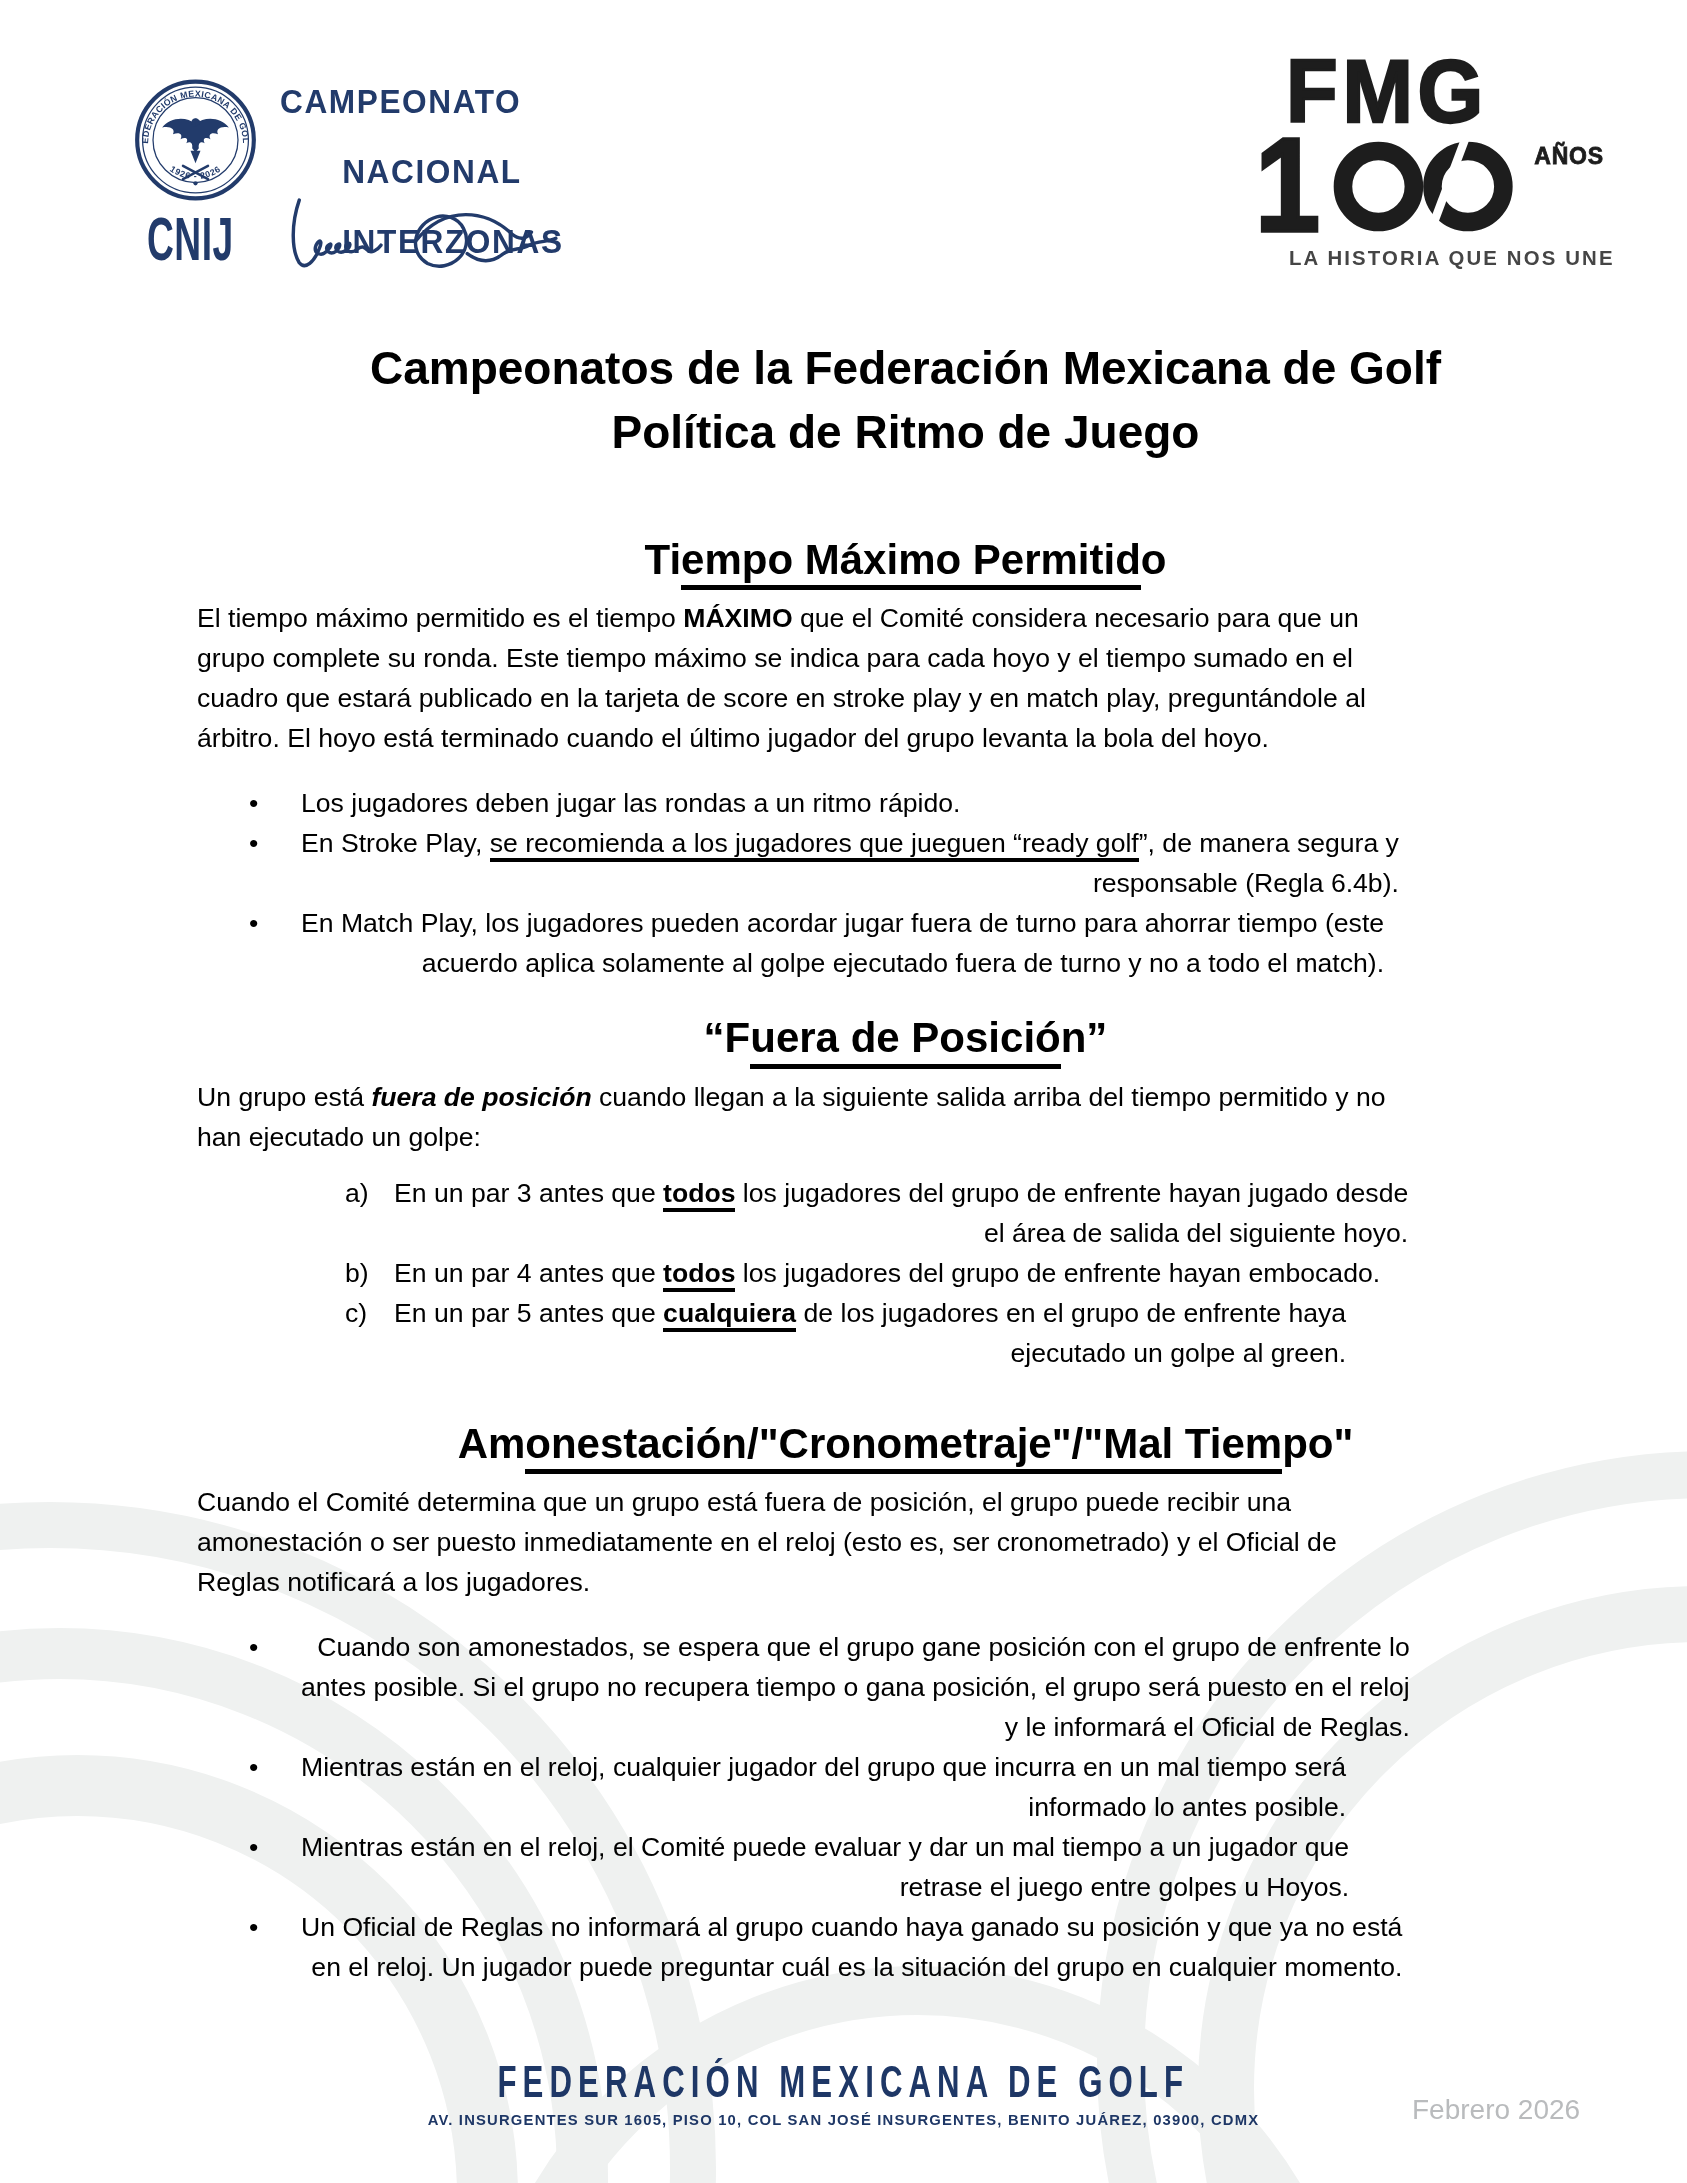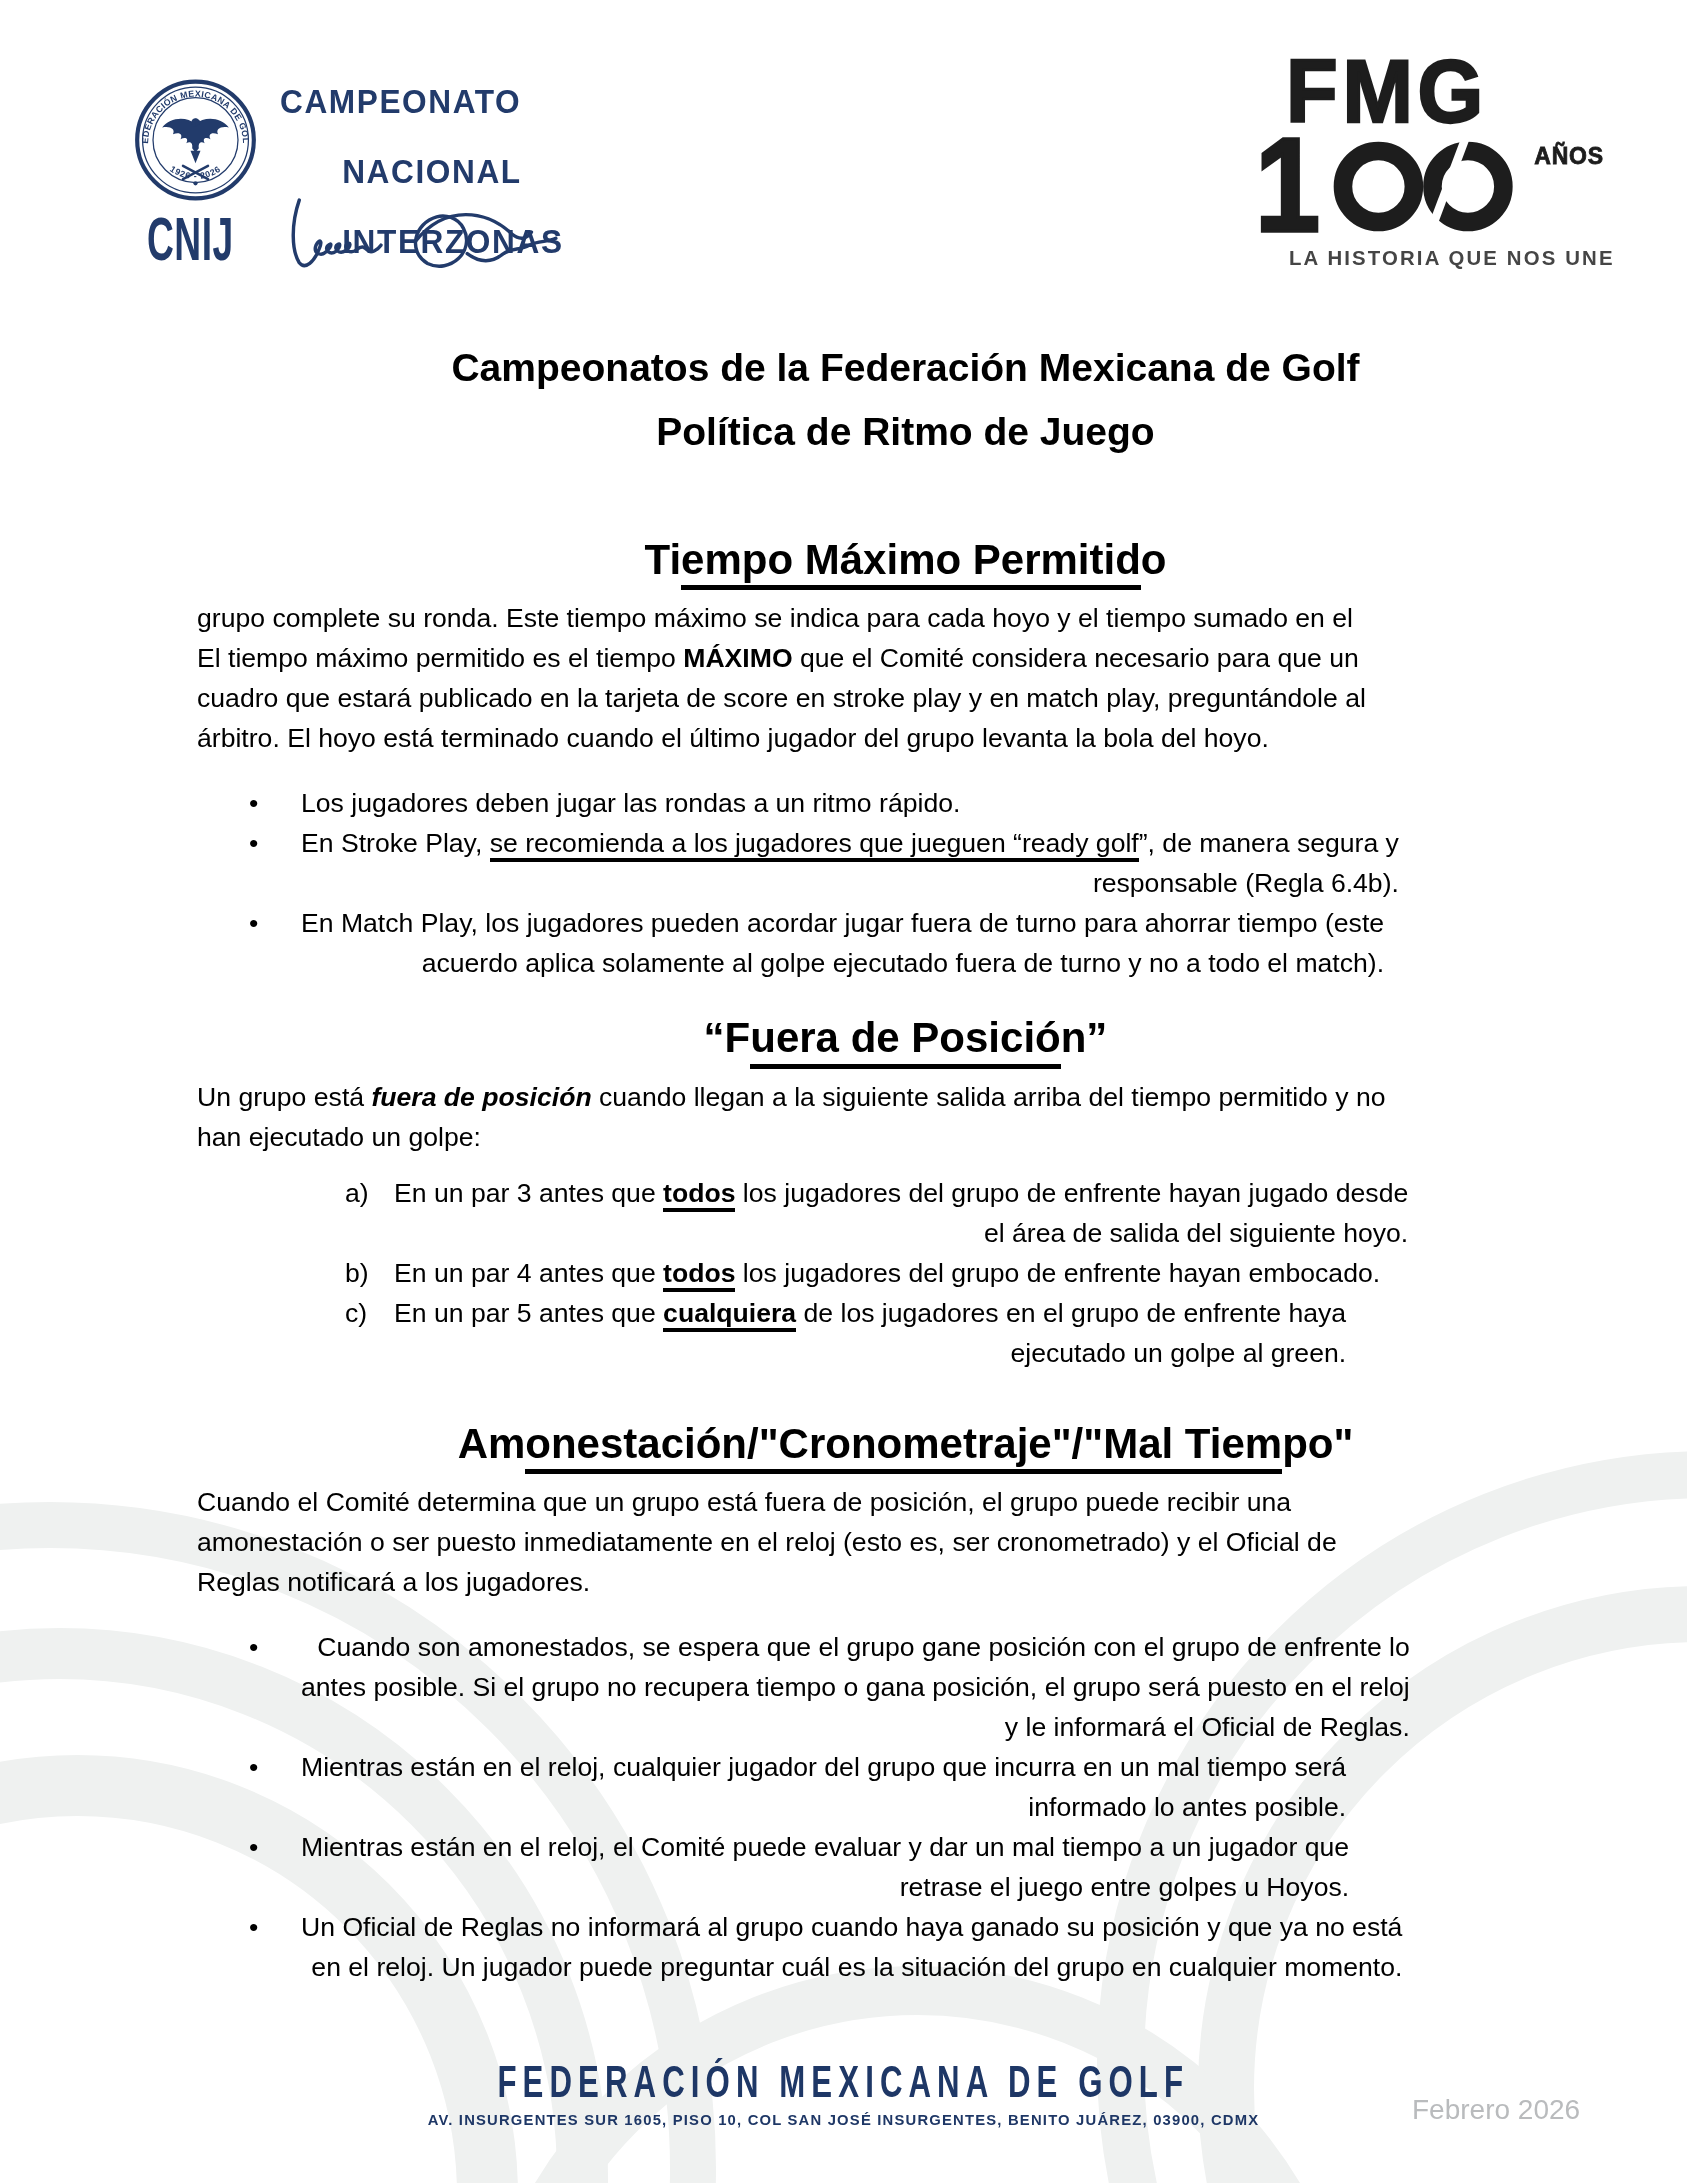--- a/index.html
+++ b/index.html
@@ -26,21 +26,21 @@
        color:#1d1d1d;letter-spacing:5px;-webkit-text-stroke:2.5px #1d1d1d;transform:scaleX(.95);transform-origin:left top;}
   .row100{position:absolute;left:1255px;top:135px;display:flex;align-items:flex-start;color:#1d1d1d;}
   .one{font-size:133px;line-height:100px;font-weight:bold;-webkit-text-stroke:3.4px #1d1d1d;
        transform:scaleX(.88);transform-origin:left top;}
   .inf{width:207px;height:103px;margin-left:-3.4px;}
   .anos{font-size:23px;font-weight:bold;letter-spacing:0.8px;margin-top:8.4px;margin-left:1.7px;-webkit-text-stroke:0.8px #1d1d1d;}
   .tagline{position:absolute;left:1289px;top:246px;font-size:21px;letter-spacing:2.2px;color:#454545;
            font-weight:bold;transform:scaleX(.97);transform-origin:left top;white-space:pre;}
   
   .flow{position:absolute;left:197px;top:348px;width:1417px;z-index:2;font-size:26.6px;line-height:40px;}
-  .title{text-align:center;font-weight:bold;font-size:39px;line-height:40px;white-space:pre;}
+  .title{text-align:center;font-weight:bold;font-size:46px;line-height:40px;white-space:pre;}
   .title2{margin-top:23.6px;}
   .heading{text-align:center;font-weight:bold;font-size:42px;line-height:40px;white-space:pre;}
   .heading .u{border-bottom:5px solid #000;padding-bottom:2.5px;}
   .line{white-space:pre;height:40px;}
   .b{font-weight:bold;}
   .i{font-style:italic;}
   .line .u{border-bottom:4.2px solid #000;}
   .para{margin-top:18.6px;}
   .bullets{margin-top:25px;margin-left:52px;}
   .lettered{margin-top:16px;margin-left:148px;}
@@ -122,22 +122,22 @@
       <span class="anos">AÑOS</span>
     </div>
     <div class="tagline">LA HISTORIA QUE NOS UNE</div>
   </div>
 
   <div class="flow" id="flow">
     <div class="title">Campeonatos de la Federación Mexicana de Golf</div>
     <div class="title title2">Política de Ritmo de Juego</div>
   <div class="heading" style="margin-top: 88px;"><span class="seg">Ti</span><span class="seg u">empo Máximo Permitid</span><span class="seg">o</span></div>
       <div class="para">
+        <div class="line"><span class="seg">El tiempo máximo permitido es el tiempo </span><span class="seg b">MÁXIMO</span><span class="seg"> que el Comité considera necesario para que un</span></div>
         <div class="line"><span class="seg">grupo complete su ronda. Este tiempo máximo se indica para cada hoyo y el tiempo sumado en el</span></div>
-        <div class="line"><span class="seg">El tiempo máximo permitido es el tiempo </span><span class="seg b">MÁXIMO</span><span class="seg"> que el Comité considera necesario para que un</span></div>
         <div class="line"><span class="seg">cuadro que estará publicado en la tarjeta de score en stroke play y en match play, preguntándole al</span></div>
         <div class="line"><span class="seg">árbitro. El hoyo está terminado cuando el último jugador del grupo levanta la bola del hoyo.</span></div>
       </div>
       <div class="bullets">
         <div class="bullet-item">
           <span class="bullet-marker">•</span>
           <div class="item-lines">
             <div class="line"><span class="seg">Los jugadores deben jugar las rondas a un ritmo rápido.</span></div>
           </div>
         </div>

